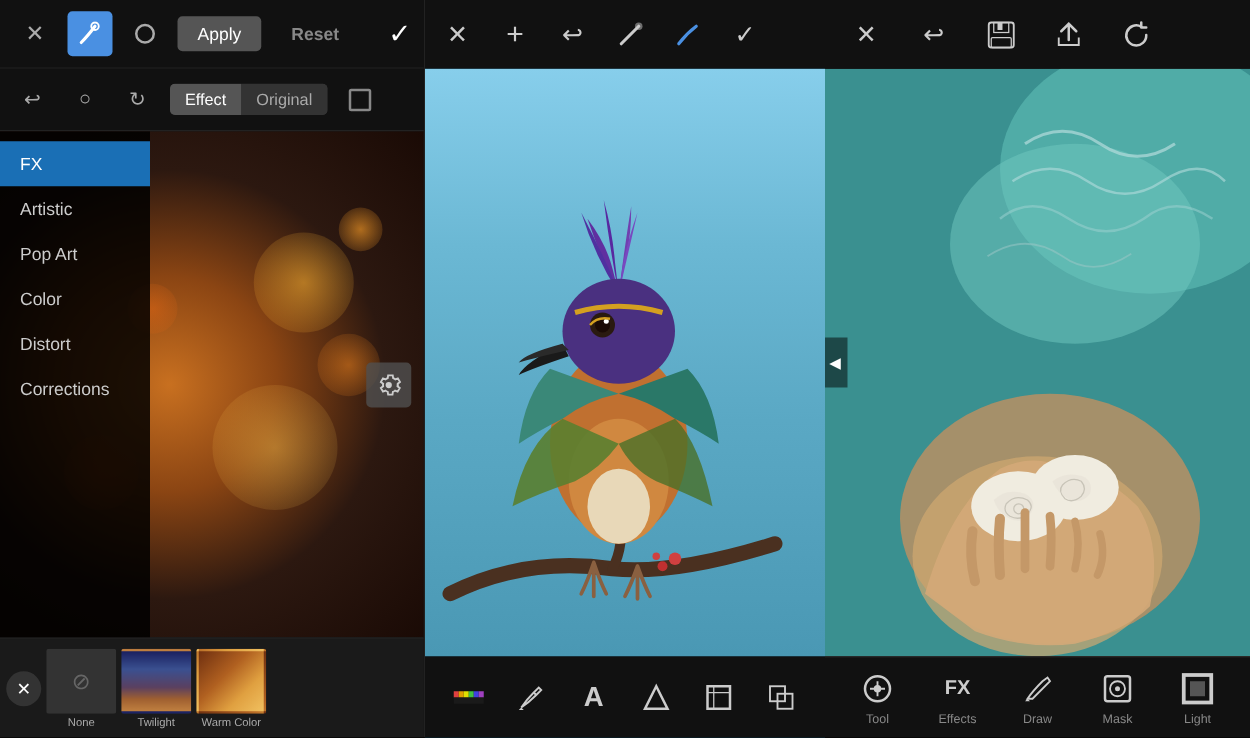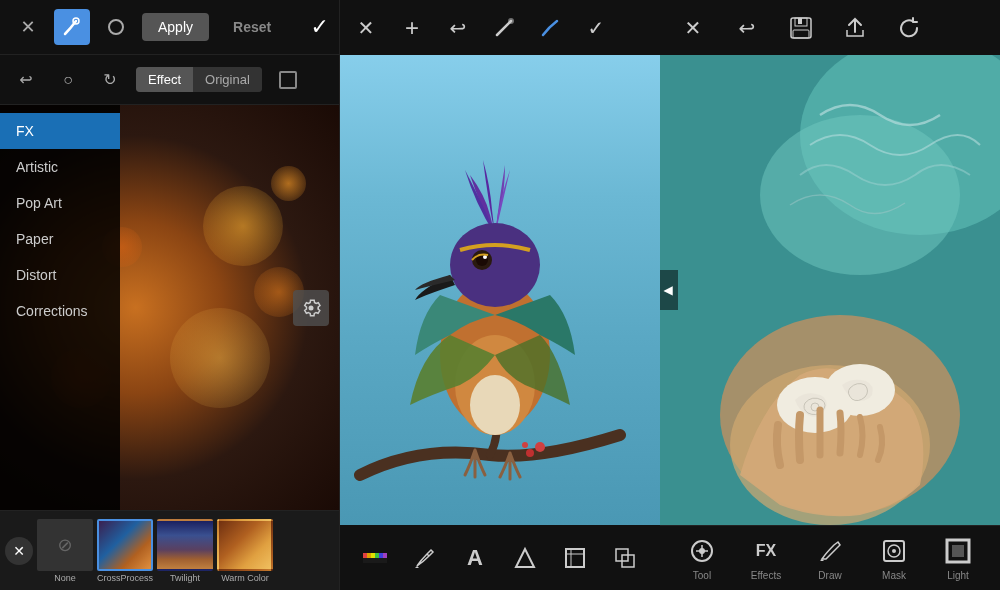--- a/index.html
+++ b/index.html
@@ -466,21 +466,21 @@
       <div class="bokeh" style="width:50px;height:50px;background:radial-gradient(circle, rgba(255,140,30,0.7), transparent);left:75%;top:40%;"></div>
       <div class="bokeh" style="width:100px;height:100px;background:radial-gradient(circle, rgba(255,200,80,0.6), transparent);left:50%;top:50%;"></div>
       <div class="bokeh" style="width:40px;height:40px;background:radial-gradient(circle, rgba(220,100,20,0.8), transparent);left:30%;top:30%;"></div>
       <div class="bokeh" style="width:60px;height:60px;background:radial-gradient(circle, rgba(200,80,10,0.6), transparent);left:15%;top:60%;"></div>
       <div class="bokeh" style="width:35px;height:35px;background:radial-gradient(circle, rgba(255,160,40,0.9), transparent);left:80%;top:15%;"></div>
 
       <div class="filter-menu">
         <div class="filter-menu-item selected">FX</div>
         <div class="filter-menu-item">Artistic</div>
         <div class="filter-menu-item">Pop Art</div>
-        <div class="filter-menu-item">Paper</div>
+        <div class="filter-menu-item">Color</div>
         <div class="filter-menu-item">Distort</div>
         <div class="filter-menu-item">Corrections</div>
       </div>
 
       <div class="settings-overlay">
         <svg width="20" height="20" viewBox="0 0 20 20" fill="#ccc">
           <path d="M10 12.5a2.5 2.5 0 100-5 2.5 2.5 0 000 5z"></path>
           <path d="M17.3 10a7.3 7.3 0 00-.1-1l1.8-1.4-1.7-2.9-2.1.8a7 7 0 00-1.7-1l-.3-2.2H9.5l-.3 2.2a7 7 0 00-1.7 1l-2.1-.8-1.7 2.9 1.8 1.4A7 7 0 005.4 10a7 7 0 00.1 1L3.7 12.4l1.7 2.9 2.1-.8a7 7 0 001.7 1l.3 2.2h3.5l.3-2.2a7 7 0 001.7-1l2.1.8 1.7-2.9-1.8-1.4a7 7 0 00.1-1z" fill="none" stroke="#ccc" stroke-width="1.5"></path>
         </svg>
       </div>
@@ -490,24 +490,20 @@
   <div class="thumbnail-strip">
     <button class="delete-circle">✕</button>
 
     <div class="thumb-item">
       <div class="thumb-img thumb-none" style="display:flex;align-items:center;justify-content:center;">
         <span style="color:#666;font-size:18px;">⊘</span>
       </div>
       <span class="thumb-label">None</span>
     </div>
 
-    <div class="thumb-item">
-      <div class="thumb-img thumb-cross active-thumb" style="background:linear-gradient(135deg,#3a2050 0%,#2060a0 40%,#b06020 70%,#e09040 100%);"></div>
-      <span class="thumb-label">CrossProcess</span>
-    </div>
 
     <div class="thumb-item">
       <div class="thumb-img thumb-twilight" style="background:linear-gradient(180deg,#1a2060 0%,#3a5090 30%,#5a4060 60%,#a06030 80%,#c08040 100%);"></div>
       <span class="thumb-label">Twilight</span>
     </div>
 
     <div class="thumb-item">
       <div class="thumb-img thumb-warm" style="background:linear-gradient(135deg,#703010 0%,#b06020 40%,#e0a040 70%,#f0c060 100%);"></div>
       <span class="thumb-label">Warm Color</span>
     </div>

